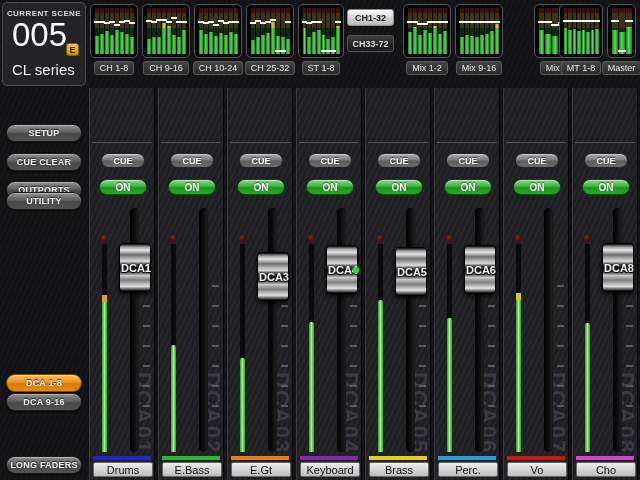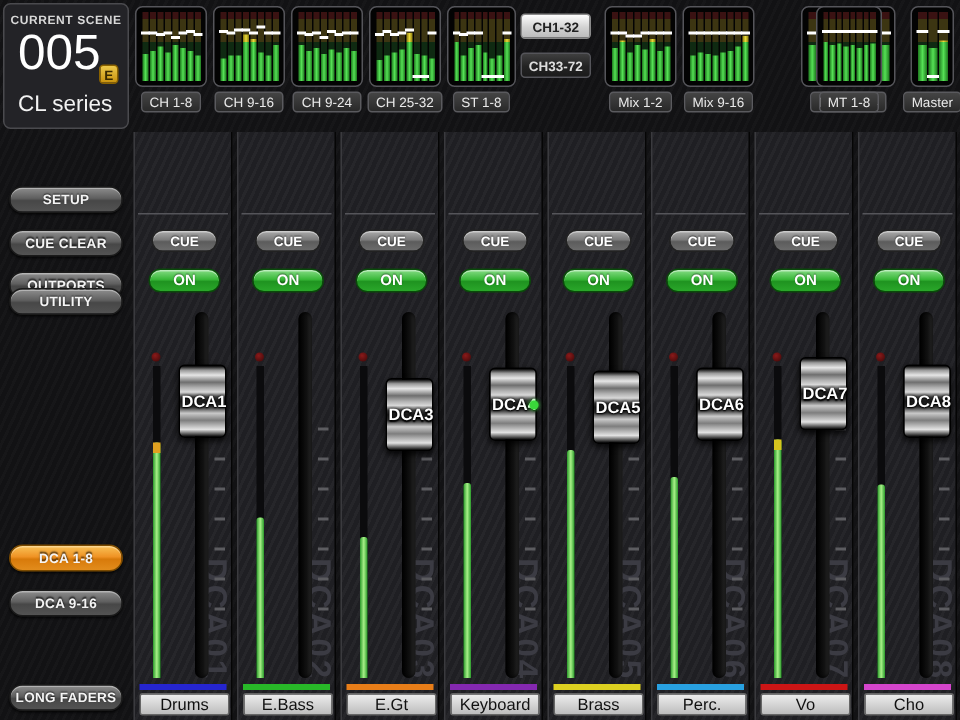--- a/index.html
+++ b/index.html
@@ -202,21 +202,21 @@
         </div>
         <div class="mbar">
           <div class="mfill" style="height: 48%;"></div>
           <div class="mmark" style="top: calc(30% - 1px);"></div>
         </div>
         <div class="mbar">
           <div class="mfill" style="height: 44%;"></div>
           <div class="mmark" style="top: calc(30% - 1px);"></div>
         </div>
       </div>
-    <div class="mlabel">CH 9-24</div>
+    <div class="mlabel">CH 10-24</div>
   </div>
   <div class="mgroup" style="left:246px;width:48px">
     <div class="mblock">
         <div class="mbar">
           <div class="mfill" style="height: 30%;"></div>
           <div class="mmark" style="top: calc(32% - 1px);"></div>
         </div>
         <div class="mbar">
           <div class="mfill" style="height: 36%;"></div>
           <div class="mmark" style="top: calc(28% - 1px);"></div>
@@ -398,21 +398,21 @@
           <div class="mfill" style="height: 42%;"></div>
           <div class="mmark" style="top: calc(30% - 1px);"></div>
         </div>
         <div class="mbar">
           <div class="mfill" style="height: 52%;"></div>
           <div class="mmark" style="top: calc(30% - 1px);"></div>
         </div>
       </div>
     <div class="mlabel">Mix 17-24</div>
   </div>
-  <div class="mgroup" style="left:544px;width:44px">
+  <div class="mgroup" style="left:559px;width:44px">
     <div class="mblock">
         <div class="mbar">
           <div class="mfill" style="height: 56%;"></div>
           <div class="mmark" style="top: calc(28% - 1px);"></div>
         </div>
         <div class="mbar">
           <div class="mfill" style="height: 52%;"></div>
           <div class="mmark" style="top: calc(28% - 1px);"></div>
         </div>
         <div class="mbar">
@@ -458,21 +458,21 @@
           <div class="mmark" style="top: calc(28% - 1px);"></div>
         </div>
       </div>
     <div class="mlabel">Master</div>
   </div>
 
   <button class="pill" style="top:124px">SETUP</button>
   <button class="pill" style="top:181px">OUTPORTS</button>
   <button class="pill" style="top:153px">CUE CLEAR</button>
   <button class="pill" style="top:192px">UTILITY</button>
-  <button class="pill orange" style="top:363px">DCA 1-8</button>
+  <button class="pill orange" style="top:374px">DCA 1-8</button>
   <button class="pill" style="top:393px">DCA 9-16</button>
   <button class="pill" style="top:456px">LONG FADERS</button>
 
   <div class="strips">
       <div class="strip" style="left: 1px;">
       <div class="wm">DCA01</div>
       <div class="sep"></div>
       <button class="cue">CUE</button>
       <button class="on">ON</button>
       <div class="track"></div>
@@ -620,24 +620,20 @@
       <div class="tick" style="top:217px"></div>
       <div class="tick" style="top:237px"></div>
       <div class="tick" style="top:257px"></div>
       <div class="tick" style="top:277px"></div>
       <div class="tick" style="top:297px"></div>
       <div class="tick" style="top:317px"></div>
       <div class="clip"></div>
       <div class="mtrack"></div>
       <div class="mfillS" style="height: 159px;"></div>
       <div class="mtip" style="display: block; background: rgb(216, 197, 30); bottom: 180px;"></div>
-      <div class="cap" style="top: 150px;">
-        <span class="cap-label">DCA7</span>
-
-      </div>
       <div class="cbar" style="background: rgb(204, 21, 21);"></div>
       <button class="cname">Vo</button>
     </div>
       <div class="strip" style="left: 484px;">
       <div class="wm">DCA08</div>
       <div class="sep"></div>
       <button class="cue">CUE</button>
       <button class="on">ON</button>
       <div class="track"></div>
       <div class="tick" style="top:197px"></div>

